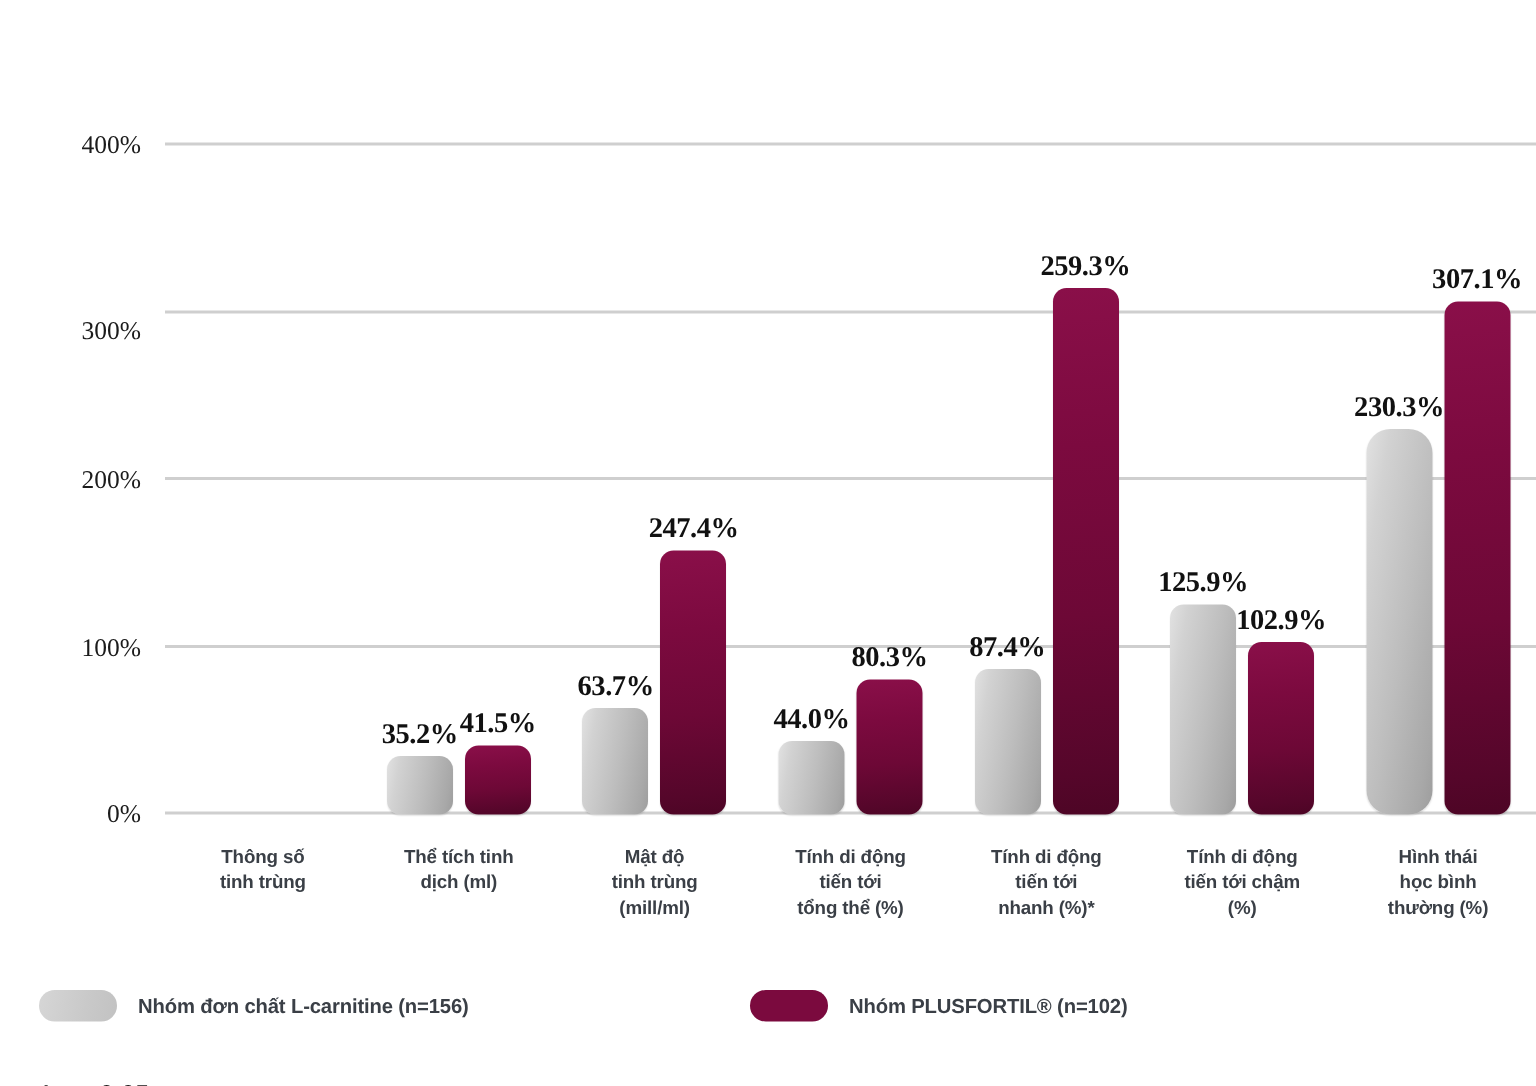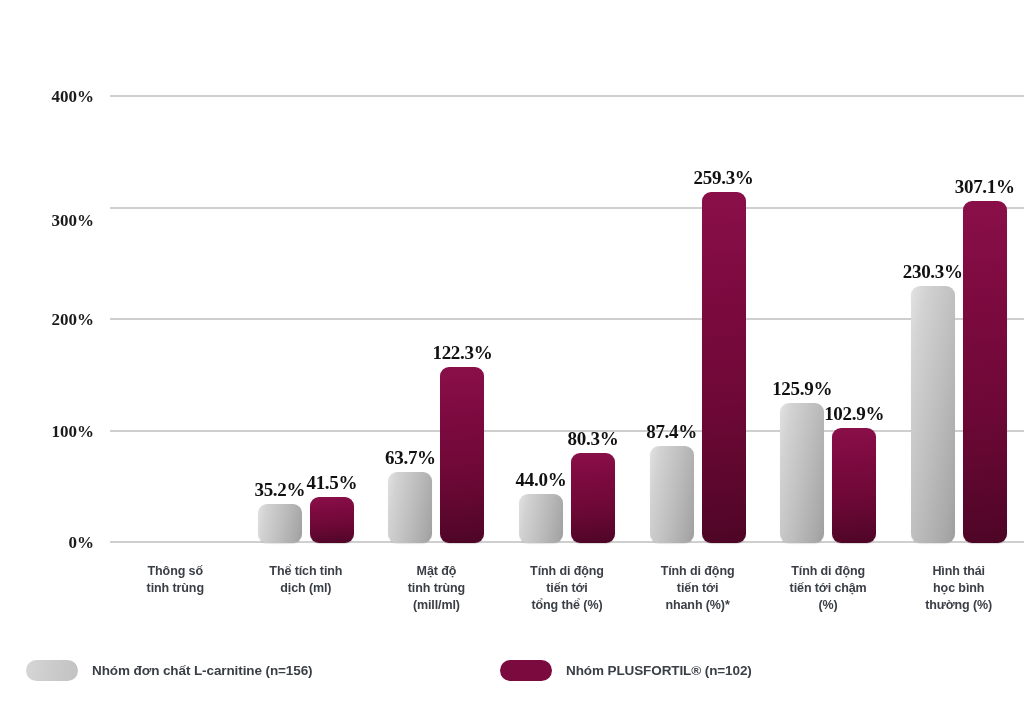--- a/index.html
+++ b/index.html
@@ -37,21 +37,20 @@
   .gridline.baseline { background: #cfcfcf; }
   .ytick-wrap {
     position: absolute;
     left: 28px;
     width: 66px;
     text-align: right;
     font-size: 17px;
     color: #1b1b1b;
     font-family: "Liberation Serif", serif;
     transform: translateY(-50%);
-    font-weight: bold;
   }
 
   
   .group {
     position: absolute;
     bottom: 0;
     height: 100%;
   }
   .bars {
     position: absolute;
@@ -199,21 +198,21 @@
         </div>
         <div class="group" style="left: 261.143px; width: 130.571px;">
           <div class="bars">
             <div class="bar-slot">
               <div class="bar gray" style="height: 71.0255px;">
                 <div class="bar-label">63.7%</div>
               </div>
             </div>
             <div class="bar-slot">
               <div class="bar maroon" style="height: 175.835px;">
-                <div class="bar-label">122.3%</div>
+                <div class="bar-label">247.4%</div>
               </div>
             </div>
           </div>
         </div>
         <div class="group" style="left: 391.714px; width: 130.571px;">
           <div class="bars">
             <div class="bar-slot">
               <div class="bar gray" style="height: 49.06px;">
                 <div class="bar-label">44.0%</div>
               </div>
@@ -249,21 +248,21 @@
             <div class="bar-slot">
               <div class="bar maroon" style="height: 114.734px;">
                 <div class="bar-label">102.9%</div>
               </div>
             </div>
           </div>
         </div>
         <div class="group" style="left: 783.429px; width: 130.571px;">
           <div class="bars">
             <div class="bar-slot">
-              <div class="bar gray" style="height: 256.784px;">
+              <div class="bar gray" style="height: 256.784px; border-radius: 16px;">
                 <div class="bar-label">230.3%</div>
               </div>
             </div>
             <div class="bar-slot">
               <div class="bar maroon" style="height: 342.416px;">
                 <div class="bar-label">307.1%</div>
               </div>
             </div>
           </div>
         </div>

